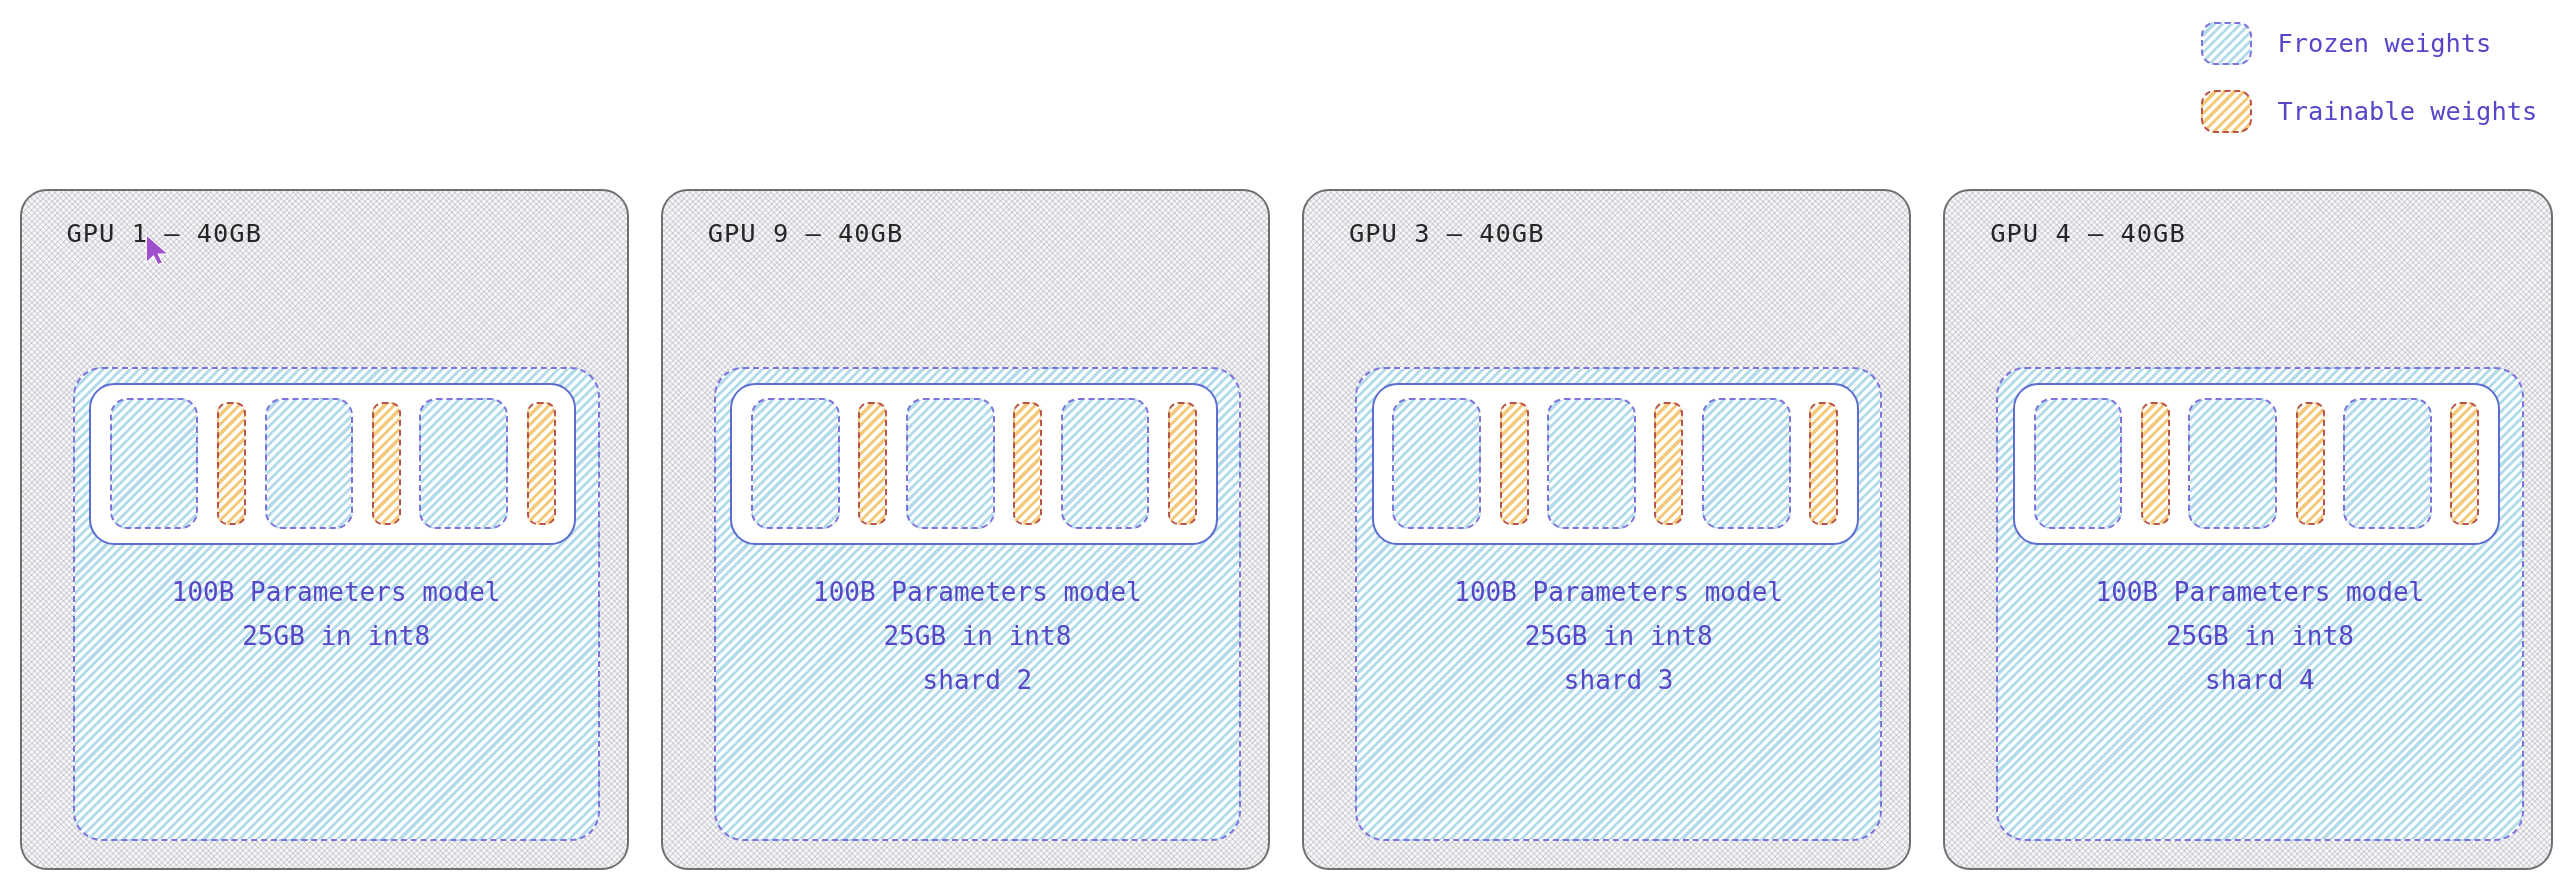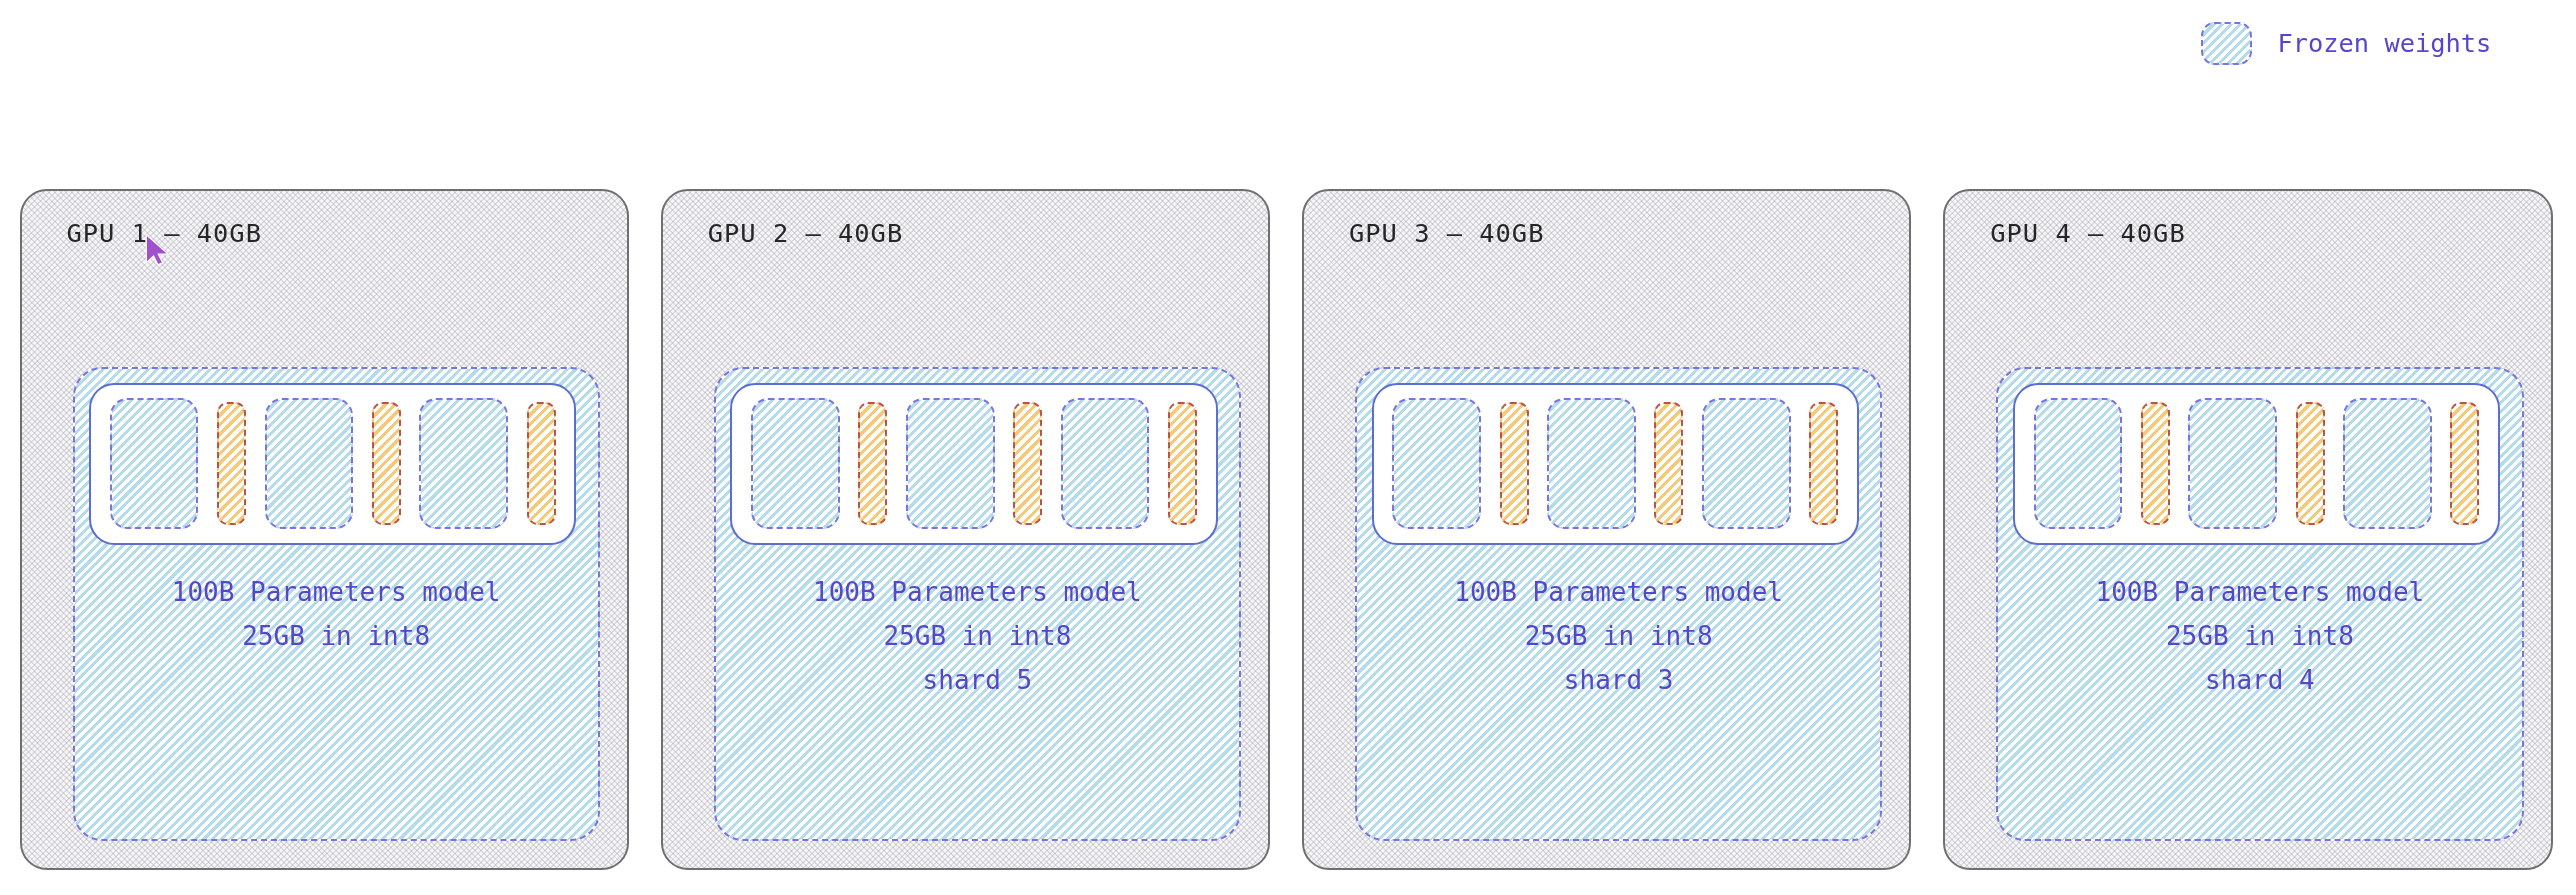--- a/index.html
+++ b/index.html
@@ -152,20 +152,24 @@
 </head>
 <body>
 
 <div class="stage">
   <div class="legend" id="legend">
   <div class="legend-item">
     <span class="swatch frozen"></span>
     <span class="legend-label">Frozen weights</span>
   </div>
 
+  <div class="legend-item">
+    <span class="swatch trainable"></span>
+    <span class="legend-label">Trainable weights</span>
+  </div>
 </div>
   <div class="gpu-row" id="gpu-row">
   <div class="gpu-card">
     <div class="gpu-title">GPU 1 – 40GB</div>
     <div class="cursor">
       <svg viewBox="0 0 24 24" width="35" height="35">
         <polygon points="5,2 5,21 10,16.5 13,22.5 16.2,21 13.2,15.2 20,15.2" fill="var(--cursor-purple, #a050cc)" stroke="#ffffff" stroke-width="0.8"></polygon>
       </svg>
     </div>
     <div class="shard">
@@ -178,35 +182,35 @@
             <div class="wblock trainable"></div>
           </div>
       <div class="shard-text">
         <div class="shard-line">100B Parameters model</div>
         <div class="shard-line">25GB in int8</div>
       </div>
     </div>
   </div>
 
   <div class="gpu-card">
-    <div class="gpu-title">GPU 2 – 40GB</div>
-
-    <div class="shard">
-      <div class="weights-row">
-            <div class="wblock frozen"></div>
-            <div class="wblock trainable"></div>
-            <div class="wblock frozen"></div>
-            <div class="wblock trainable"></div>
-            <div class="wblock frozen"></div>
-            <div class="wblock trainable"></div>
-          </div>
-      <div class="shard-text">
-        <div class="shard-line">100B Parameters model</div>
-        <div class="shard-line">25GB in int8</div>
-        <div class="shard-line">shard 5</div>
+    <div class="gpu-title">GPU 9 – 40GB</div>
+
+    <div class="shard">
+      <div class="weights-row">
+            <div class="wblock frozen"></div>
+            <div class="wblock trainable"></div>
+            <div class="wblock frozen"></div>
+            <div class="wblock trainable"></div>
+            <div class="wblock frozen"></div>
+            <div class="wblock trainable"></div>
+          </div>
+      <div class="shard-text">
+        <div class="shard-line">100B Parameters model</div>
+        <div class="shard-line">25GB in int8</div>
+        <div class="shard-line">shard 2</div>
       </div>
     </div>
   </div>
 
   <div class="gpu-card">
     <div class="gpu-title">GPU 3 – 40GB</div>
 
     <div class="shard">
       <div class="weights-row">
             <div class="wblock frozen"></div>

